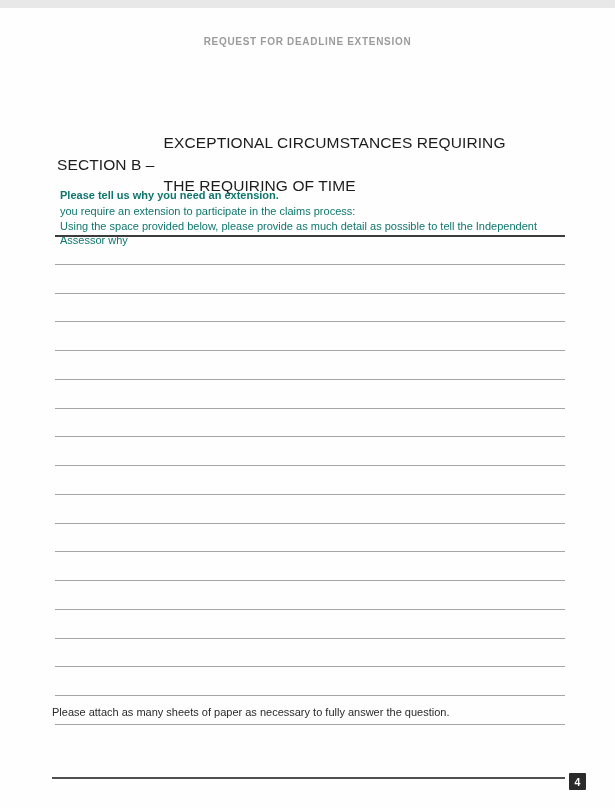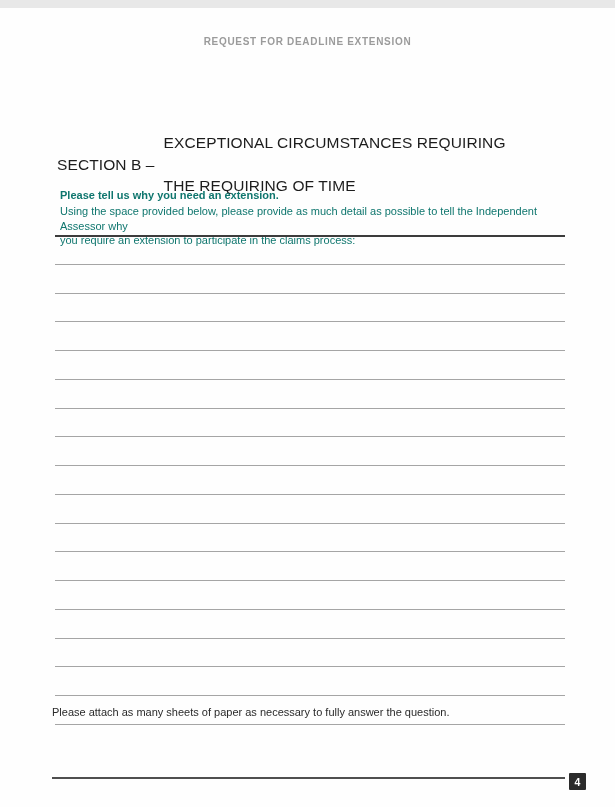--- a/index.html
+++ b/index.html
@@ -133,22 +133,22 @@
 
   <div class="section-heading">
     <span class="section-label">SECTION B –</span>
     <span class="section-title"><span>EXCEPTIONAL CIRCUMSTANCES REQUIRING</span><br>
       <span>THE REQUIRING OF TIME</span>
     </span>
   </div>
 
   <div class="instructions">
     <p class="prompt">Please tell us why you need an extension.</p>
+    <p class="body-line">you require an extension to participate in the claims process:</p>
     <p class="body-line">Using the space provided below, please provide as much detail as possible to tell the Independent Assessor why</p>
-    <p class="body-line">you require an extension to participate in the claims process:</p>
   </div>
 
   <div class="answer-lines">
       <div class="answer-line first"></div>
       <div class="answer-line"></div>
       <div class="answer-line"></div>
       <div class="answer-line"></div>
       <div class="answer-line"></div>
       <div class="answer-line"></div>
       <div class="answer-line"></div>

